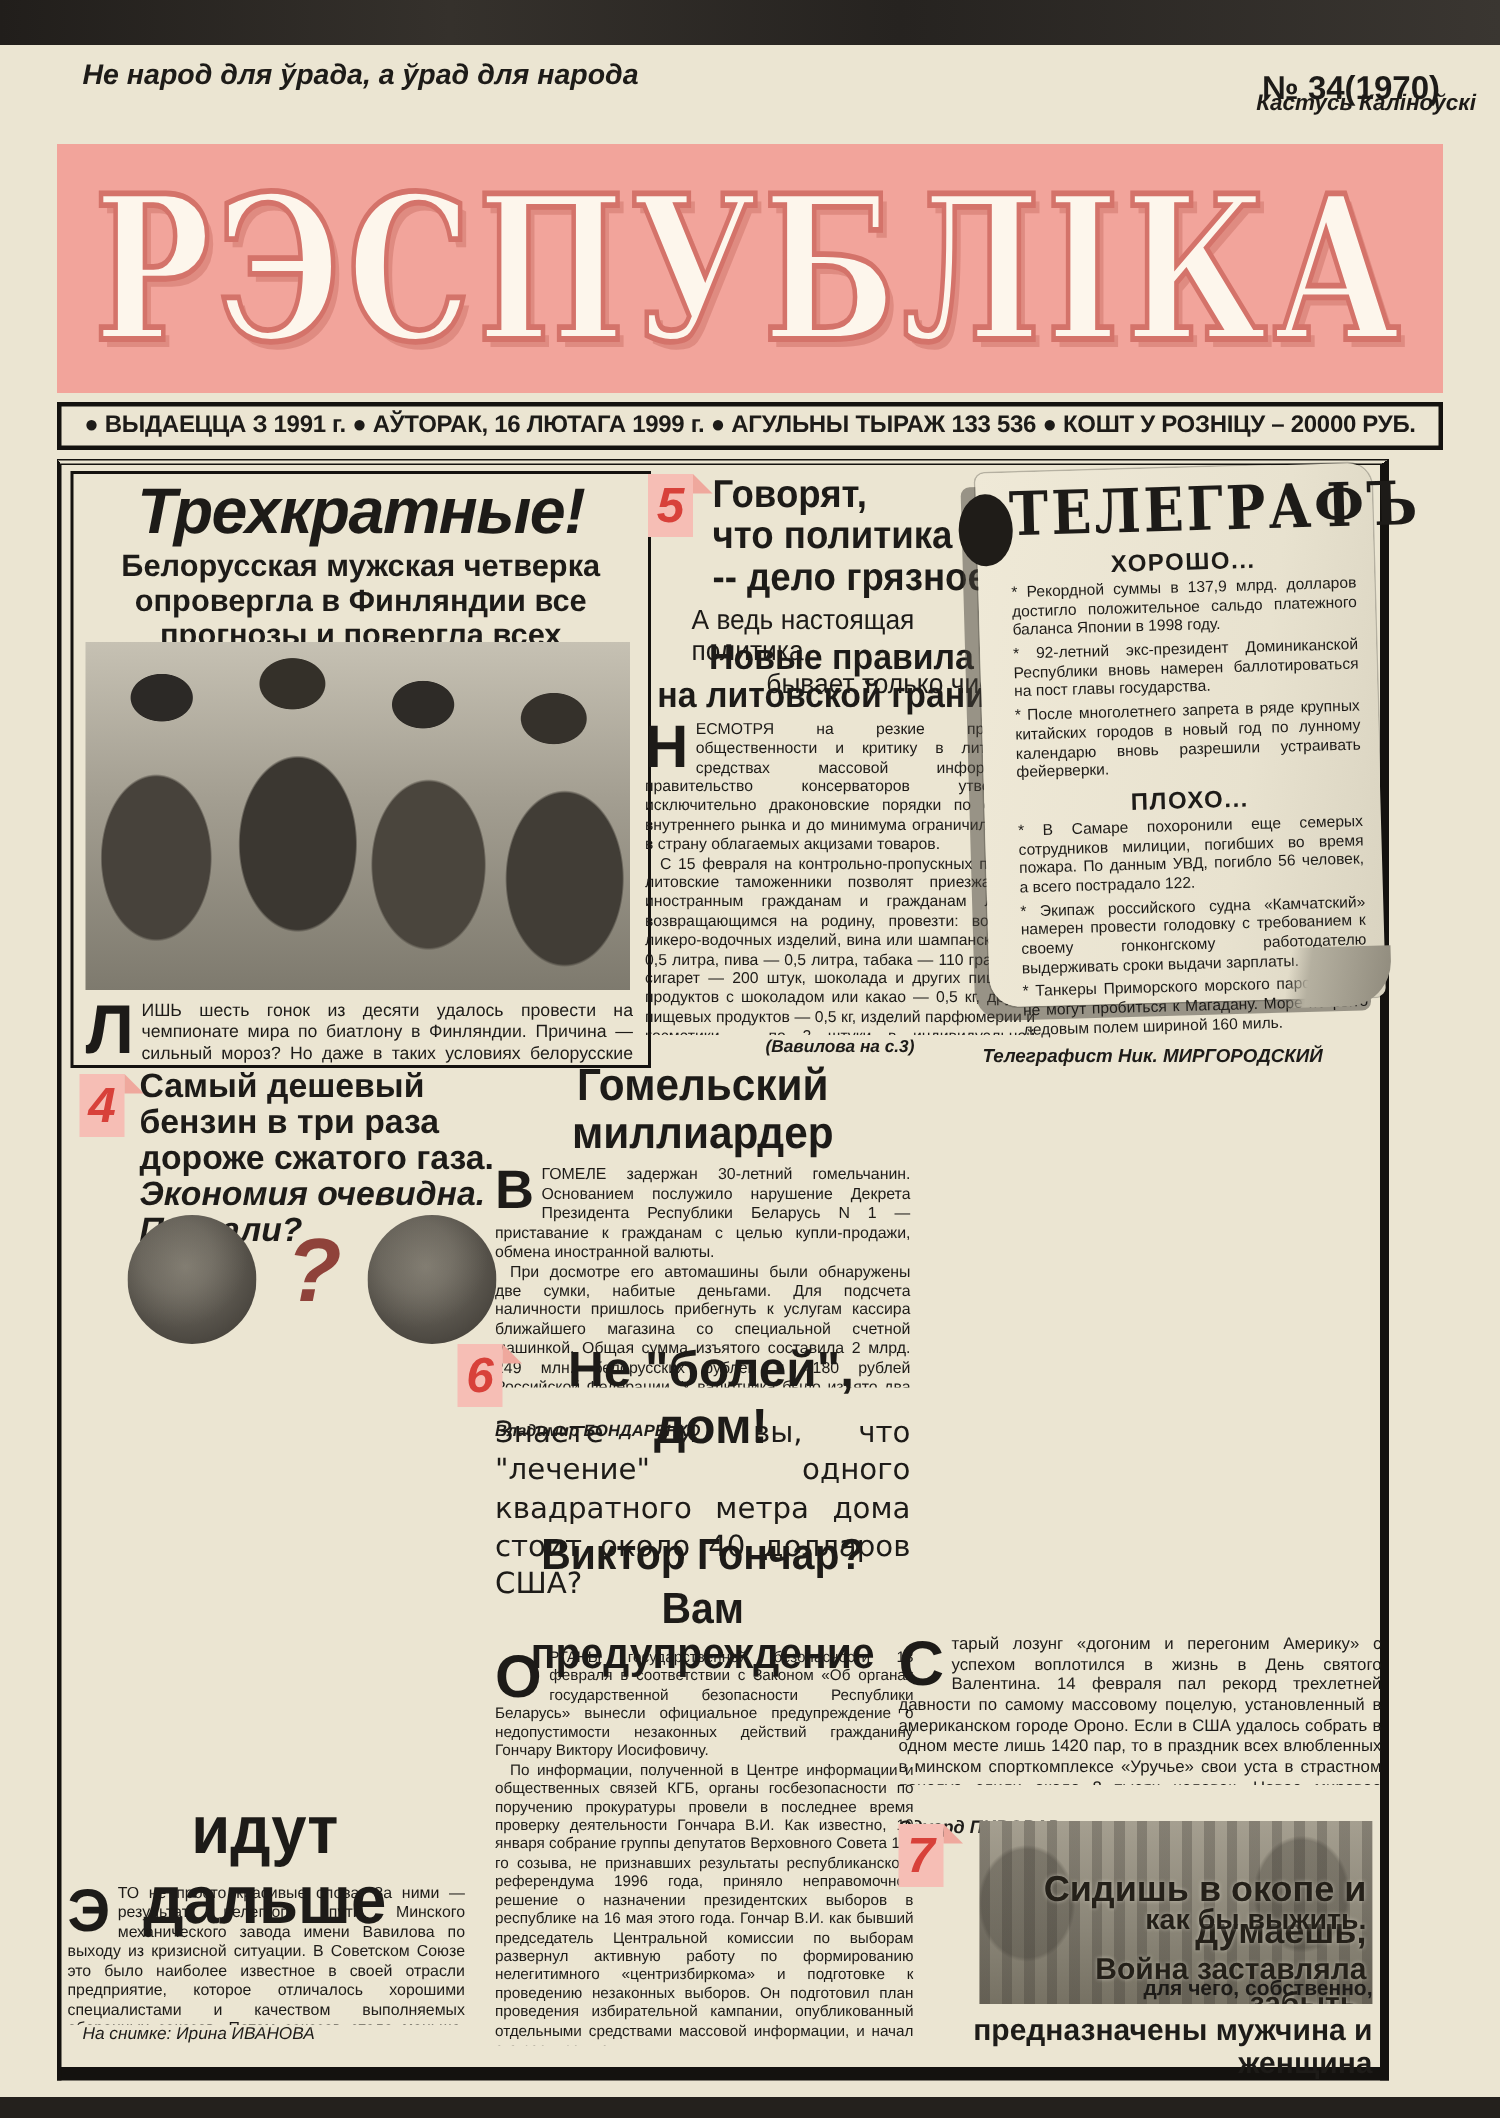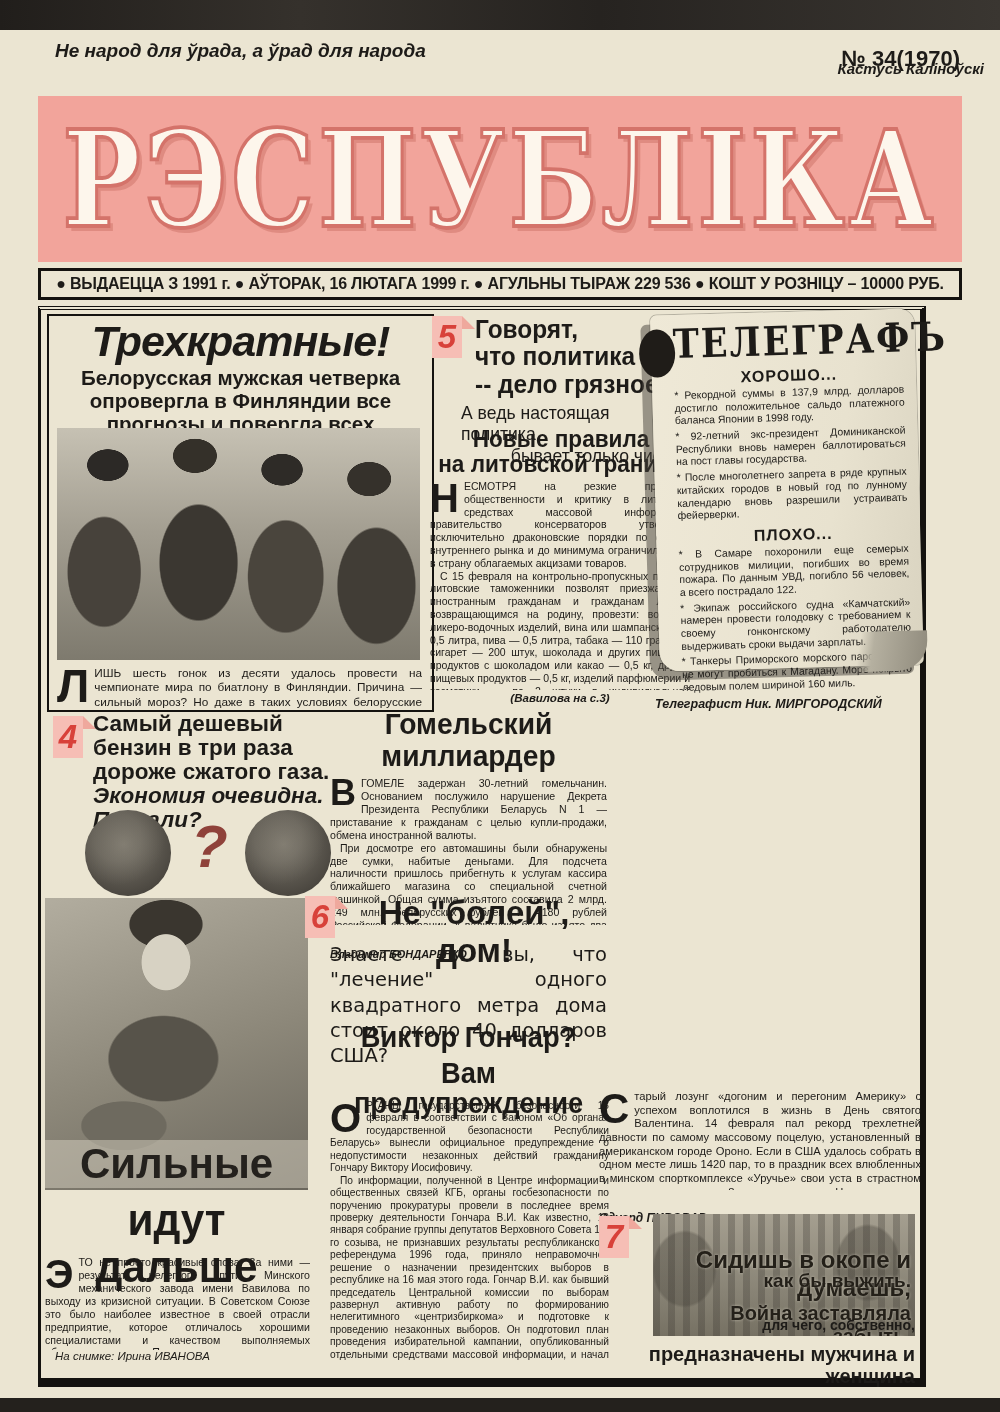--- a/index.html
+++ b/index.html
@@ -85,21 +85,21 @@
 <div class="abs edge-bottom"></div>
 
 <div class="abs motto">Не народ для ўрада, а ўрад для народа</div>
 <div class="abs attribution">Кастусь  Каліноўскі</div>
 <div class="abs issue">№ 34(1970)</div>
 
 <div class="abs masthead">
   <div class="masthead-text">РЭСПУБЛІКА</div>
 </div>
 
-<div class="abs infobar">● ВЫДАЕЦЦА  З 1991 г. ● АЎТОРАК, 16 ЛЮТАГА  1999 г. ● АГУЛЬНЫ ТЫРАЖ 229 536 ● КОШТ У РОЗНІЦУ – 10000 РУБ.</div>
+<div class="abs infobar">● ВЫДАЕЦЦА  З 1991 г. ● АЎТОРАК, 16 ЛЮТАГА  1999 г. ● АГУЛЬНЫ ТЫРАЖ 133 536 ● КОШТ У РОЗНІЦУ – 20000 РУБ.</div>
 
 <div class="abs frame">
 
   <div class="abs" style="left:6px;top:4px;width:383px;height:394px;border:2px solid #14120f;">
     <div class="hl-fat-italic" style="margin-top:4px;">Трехкратные!</div>
     <div class="hl-sub" style="margin:4px 8px 0;">Белорусская мужская четверка опровергла в Финляндии все прогнозы и повергла всех соперников</div>
     <div class="abs photo ph-ski" style="left:8px;top:112px;width:363px;height:232px;"></div>
     <div class="abs jtext" style="left:8px;top:350px;width:365px;height:44px;font-size:11.8px;">
       <span class="dropcap" style="font-size:46px;">Л</span><span>ИШЬ шесть гонок из десяти удалось провести на чемпионате мира по биатлону в Финляндии. Причина — сильный мороз? Но даже в таких условиях белорусские спортсмены возвращаются из Суоми с золотой медалью. И добыта она в мужской эстафете 4х7,5 километра.</span>
       
@@ -155,23 +155,20 @@
   <div class="abs badge" style="left:12px;top:406px;">4</div>
   <div class="abs" style="left:52px;top:402px;width:254px;font-size:22.5px;font-weight:bold;line-height:1.07;">
     <span>Самый дешевый бензин в три раза дороже сжатого газа. </span><span style="font-style:italic;">Экономия очевидна. Поехали?</span>
   </div>
   <div class="abs" style="left:38px;top:500px;width:258px;height:88px;">
     <div class="abs gas-circle" style="left:6px;top:0;"></div>
     <div class="abs gas-circle" style="right:6px;top:0;"></div>
     <div class="abs" style="left:112px;top:2px;font-size:60px;font-weight:bold;font-style:italic;color:#8f423a;">?</div>
   </div>
 
-  <div class="abs photo ph-woman" style="left:4px;top:588px;width:263px;height:292px;">
-    <div class="abs" style="left:0;bottom:2px;width:100%;text-align:center;font-size:42px;font-weight:bold;color:#24211d;background:rgba(216,210,194,.5);">Сильные</div>
-  </div>
   <div class="abs hl-cond" style="left:4px;top:886px;width:263px;font-size:45px;text-align:center;transform-origin:center top;">идут  дальше</div>
   <div class="abs jtext" style="left:4px;top:946px;width:265px;height:94px;font-size:10.6px;">
     <span class="dropcap" style="font-size:40px;">Э</span><span>ТО не просто красивые слова.  За ними — результат нелегкого пути Минского механического завода имени Вавилова по выходу из кризисной ситуации.  В Советском Союзе это было наиболее известное в своей отрасли предприятие, которое отличалось хорошими специалистами и качеством выполняемых оборонных заказов. Потом заказов стало меньше, пришлось сокращать штаты, выводить завод на  рельсы конверсии. </span>
   </div>
   <div class="abs" style="left:14px;top:1040px;width:250px;font-size:11.5px;font-style:italic;">На снимке: Ирина ИВАНОВА</div>
 
   <div class="abs badge" style="left:264px;top:586px;">6</div>
   <div class="abs" style="left:300px;top:584px;width:266px;text-align:center;font-size:33px;font-weight:bold;">Не "болей", дом!</div>
   <div class="abs jtext" style="left:289px;top:632px;width:277px;font-size:19.5px;line-height:1.3;font-family:'DejaVu Sans',sans-serif;">Знаете ли вы, что "лечение" одного квадратного метра дома стоит около 40 долларов США?</div>
   <div class="abs hl-cond" style="left:289px;top:712px;width:277px;font-size:29px;text-align:center;transform-origin:center top;">Виктор Гончар?</div>

